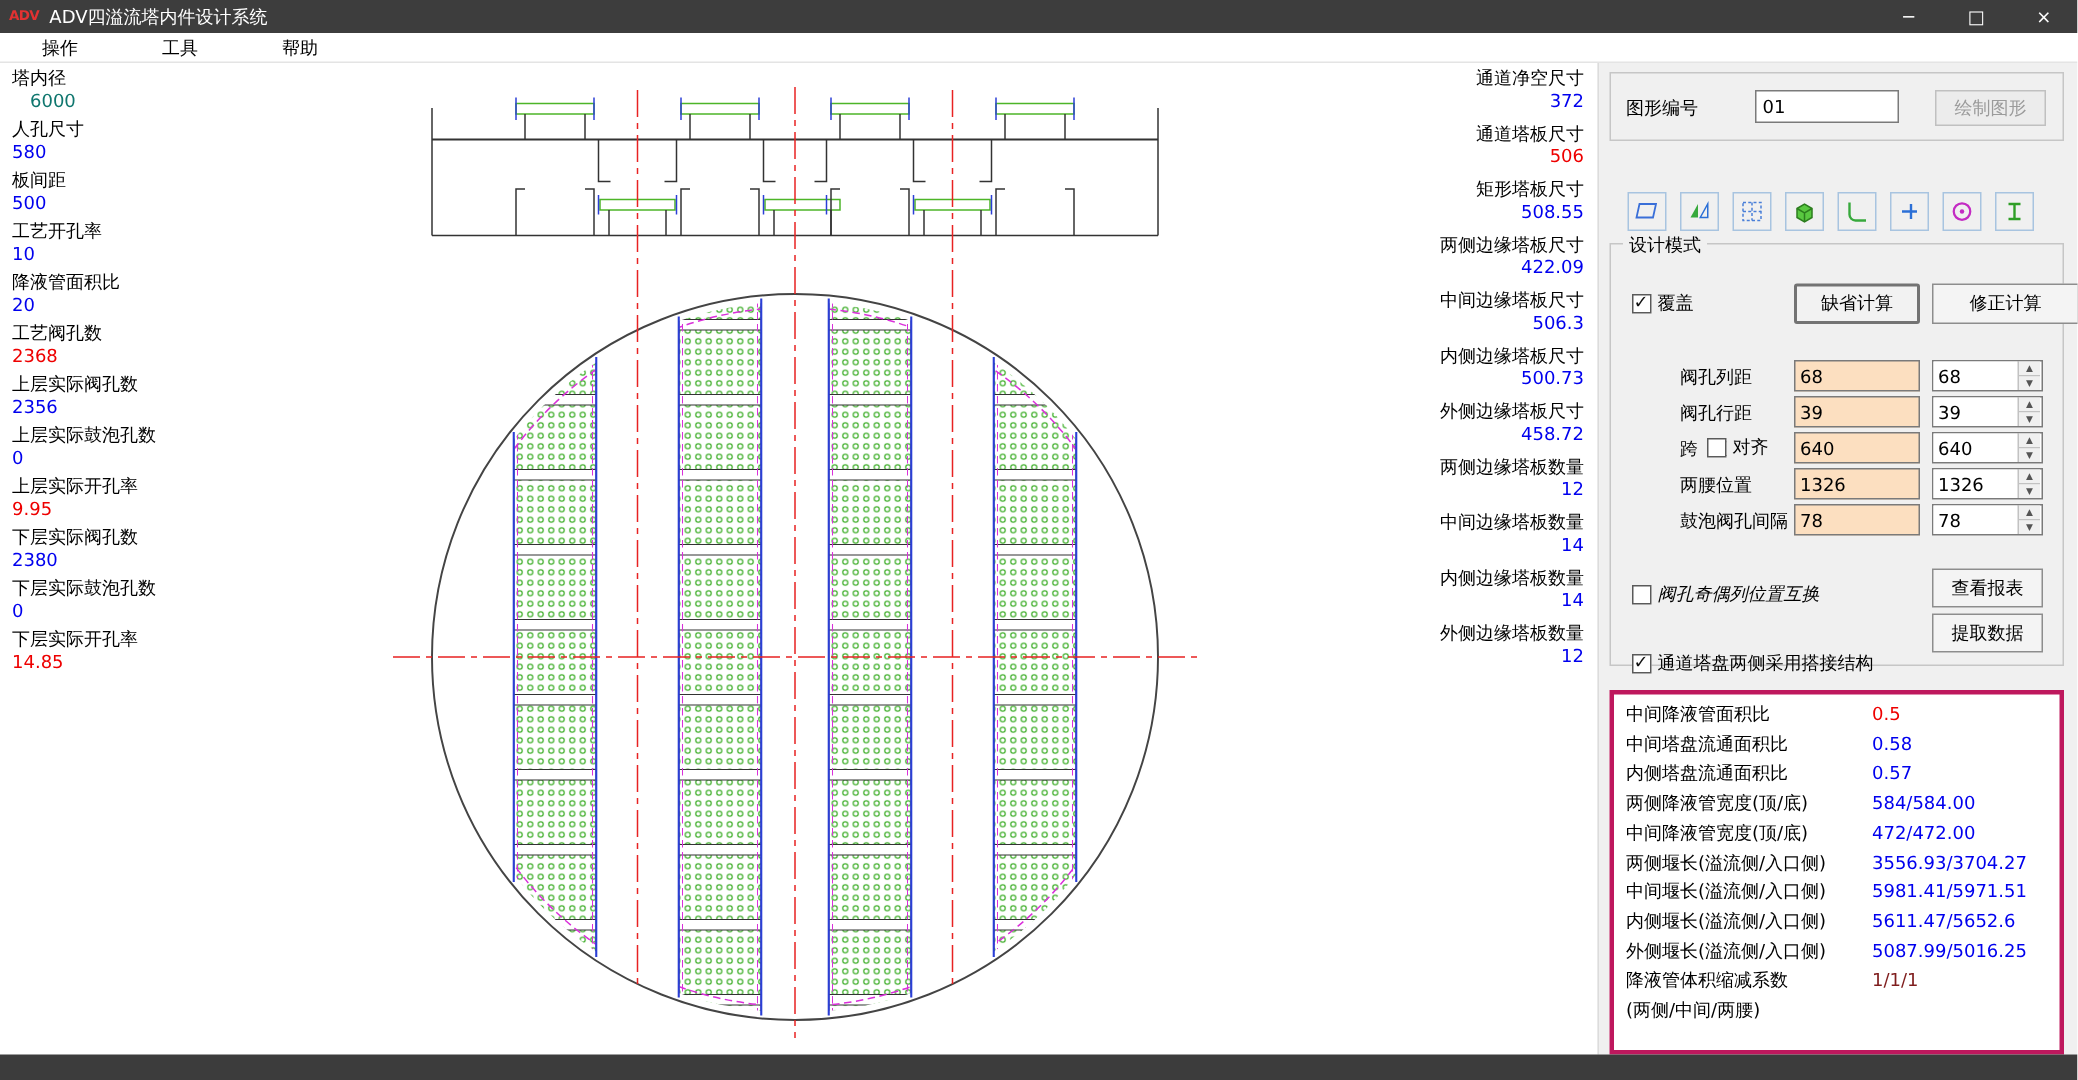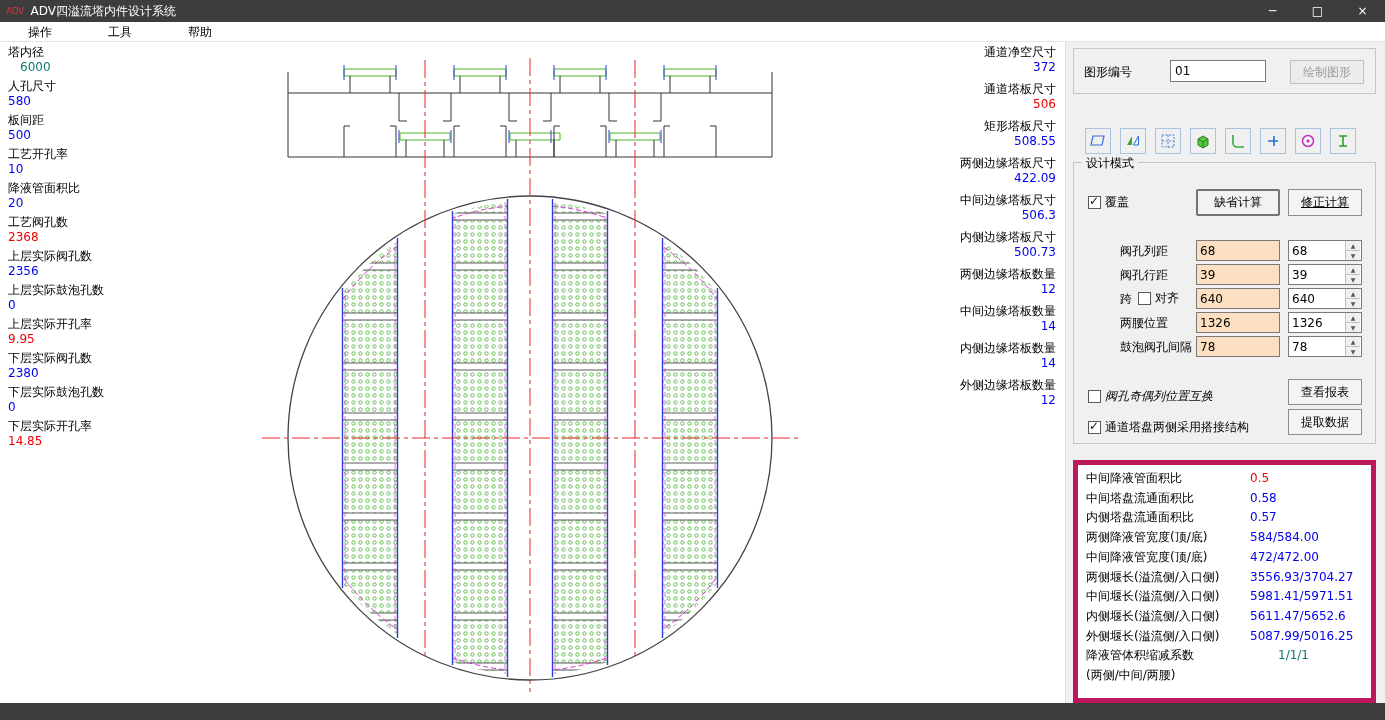--- a/index.html
+++ b/index.html
@@ -3,21 +3,21 @@
 <meta charset="utf-8">
 <style>
   * { margin:0; padding:0; box-sizing:border-box; }
   html,body { width:1385px; height:720px; overflow:hidden; }
   body { position:relative; background:#fff; color:#000;
          font-family:"DejaVu Sans","Liberation Sans",sans-serif; font-size:12px; }
 
   
   .titlebar { position:absolute; left:0; top:0; width:1385px; height:22px; background:#3d3d3d;
               display:flex; align-items:center; color:#fff; }
-  .app-icon { margin-left:6px; color:#e23232; font-weight:normal; font-size:9px; letter-spacing:-0.5px; }
+  .app-icon { margin-left:6px; color:#e23232; font-weight:bold; font-size:9px; letter-spacing:-0.5px; }
   .title-text { margin-left:7px; font-size:12px; }
   .win-btns { margin-left:auto; display:flex; height:22px; }
   .win-btn { width:45px; height:22px; display:flex; align-items:center; justify-content:center;
              font-size:12px; color:#fff; cursor:default; }
   .menubar { position:absolute; left:0; top:22px; width:1385px; height:20px; background:#fff;
              border-bottom:1px solid #e4e4e4; display:flex; align-items:center; }
   .menu-item { padding:0 28px; height:20px; line-height:20px; }
   .bottom-bar { position:absolute; left:0; top:703px; width:1385px; height:17px; background:#3c3c3c; }
 
   
@@ -56,37 +56,37 @@
               display:flex; align-items:center; justify-content:center; }
 
   .dm-box { left:7px; top:120px; width:303px; height:282px; }
   .chk { position:absolute; display:flex; align-items:center; gap:4px; height:15px; }
   .cbox { width:13px; height:13px; border:1px solid #5a5a5a; background:#fff;
           display:inline-block; position:relative; flex:none; }
   .cbox.checked::after { content:"✓"; position:absolute; left:0; top:-3px; font-size:12px;
                          font-weight:bold; color:#111; }
   .btn-default { position:absolute; left:122px; top:26px; width:84px; height:27px;
                  border:2px solid #737373; border-radius:2px; background:#f2f2f2; }
-  .btn-revise { position:absolute; left:214px; top:26px; width:74px; height:27px;text-decoration:underline; }
+  .btn-revise { position:absolute; left:214px; top:26px; width:98px; height:27px; }
   .dm-row { position:absolute; left:0; width:100%; height:22px; }
   .dm-label { position:absolute; left:14px; top:3px; white-space:pre;padding-left:32px; }
   .oin { position:absolute; left:122px; top:0; width:84px; height:21px;
          border:1px solid #7a7a7a; background:#fcdfc0; padding:0 3px; font:inherit; }
   .spin { position:absolute; left:214px; top:0; width:74px; height:21px; display:flex;
           border:1px solid #7a7a7a; background:#fff; }
   .spin-input { width:56px; border:none; outline:none; padding:0 3px; font:inherit; background:#fff; }
   .spin-btns { width:15px; display:flex; flex-direction:column; border-left:1px solid #c2c2c2; }
   .spin-up,.spin-down { flex:1; font-size:6px; color:#555; background:#f0f0f0;
                         display:flex; align-items:center; justify-content:center; }
   .spin-up { border-bottom:1px solid #c2c2c2; }
   .btn-report { position:absolute; left:214px; top:216px; width:74px; height:26px; }
   .btn-extract { position:absolute; left:214px; top:246px; width:74px; height:26px; }
 
   .res-box { position:absolute; left:7px; top:418px; width:303px; height:243px;
-             border:5px solid #be185d; background:#fff; padding:4px 0 0 8px; }
+             border:3px solid #be185d; background:#fff; padding:4px 0 0 8px; }
   .res-row { display:flex; }
   .res-label { width:164px; flex:none; line-height:19.7px; }
   .res-label span { display:block; line-height:19.7px; }
   .res-value { line-height:19.7px; }
 </style>
 </head>
 <body>
 
 <div class="titlebar">
   <div class="app-icon">ADV</div>
@@ -239,20 +239,24 @@
     </div>
   <div class="rdim">
       <div class="rlabel">中间边缘塔板尺寸</div>
       <div class="rvalue" style="color: rgb(0, 0, 238);">506.3</div>
     </div>
   <div class="rdim">
       <div class="rlabel">内侧边缘塔板尺寸</div>
       <div class="rvalue" style="color: rgb(0, 0, 238);">500.73</div>
     </div>
   <div class="rdim">
+      <div class="rlabel">外侧边缘塔板尺寸</div>
+      <div class="rvalue" style="color: rgb(0, 0, 238);">458.72</div>
+    </div>
+  <div class="rdim">
       <div class="rlabel">两侧边缘塔板数量</div>
       <div class="rvalue" style="color: rgb(0, 0, 238);">12</div>
     </div>
   <div class="rdim">
       <div class="rlabel">中间边缘塔板数量</div>
       <div class="rvalue" style="color: rgb(0, 0, 238);">14</div>
     </div>
   <div class="rdim">
       <div class="rlabel">内侧边缘塔板数量</div>
       <div class="rvalue" style="color: rgb(0, 0, 238);">14</div>
@@ -391,21 +395,21 @@
           </div>
       </div>
     </div>
 
     <div class="chk" style="left:14px; top:226px;font-style:italic;">
       <span class="cbox"></span>
       <span>阀孔奇偶列位置互换</span>
     </div>
     <div class="btn btn-report">查看报表</div>
 
-    <div class="chk" style="left:14px; top:257px;justify-content:flex-end;">
+    <div class="chk" style="left:14px; top:272px;justify-content:flex-end;">
       <span class="cbox checked"></span>
       <span>通道塔盘两侧采用搭接结构</span>
     </div>
     <div class="btn btn-extract">提取数据</div>
   </div>
 
   <div class="res-box">
     <div class="res-row">
         <div class="res-label">中间降液管面积比</div>
         <div class="res-value" style="color: rgb(238, 0, 0);">0.5</div>
@@ -440,19 +444,19 @@
       </div>
     <div class="res-row">
         <div class="res-label">外侧堰长(溢流侧/入口侧)</div>
         <div class="res-value" style="color: rgb(0, 0, 238);">5087.99/5016.25</div>
       </div>
     <div class="res-row">
       <div class="res-label">
         <span>降液管体积缩减系数</span>
         <span>(两侧/中间/两腰)</span>
       </div>
-      <div class="res-value" style="color: #0f766e; margin-left: 28px;">1/1/1</div>
+      <div class="res-value" style="color: #7f1d1d;">1/1/1</div>
     </div>
   </div>
 
 </div>
 
 <div class="bottom-bar"></div>
 
 </body></html>

